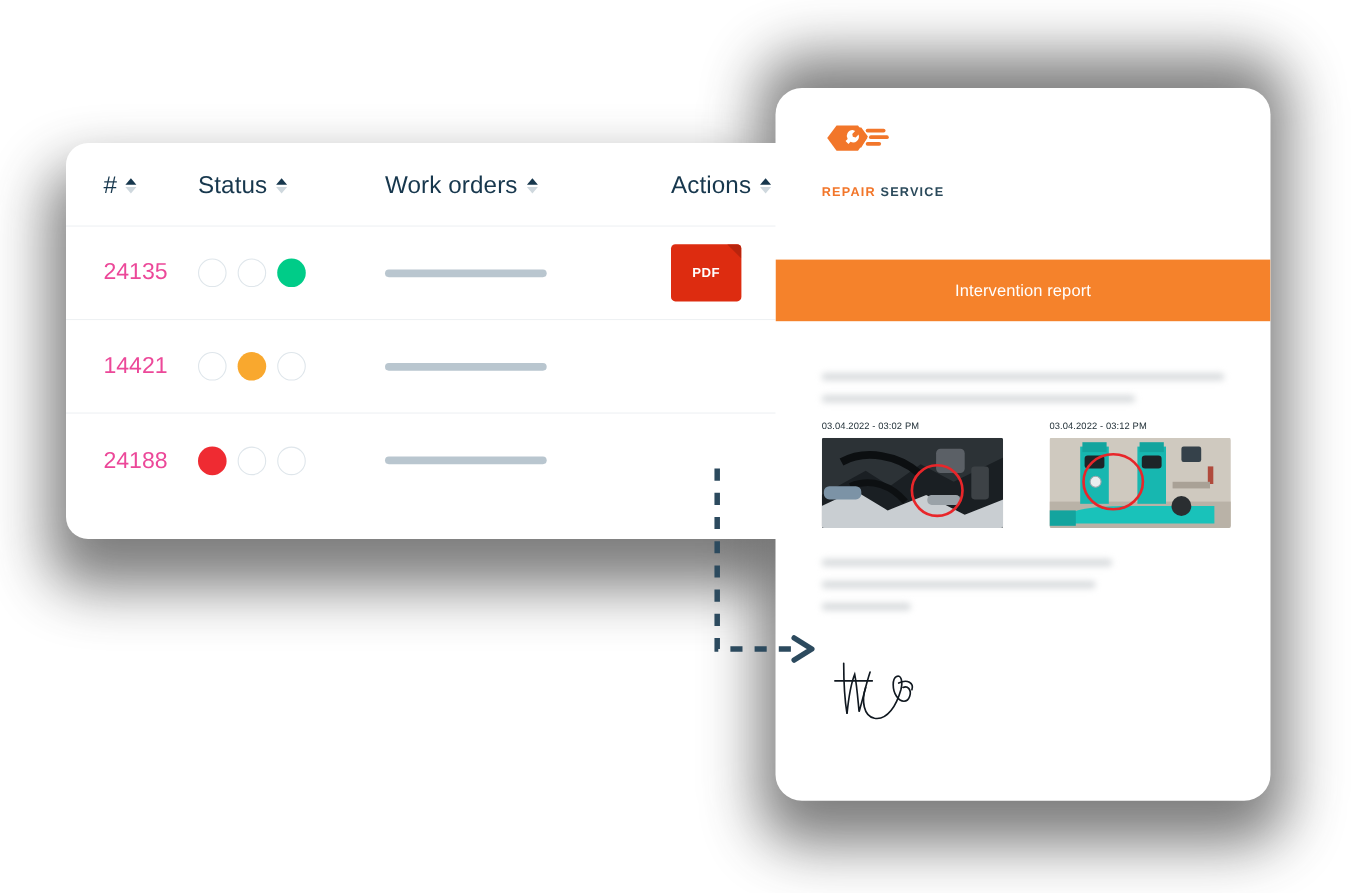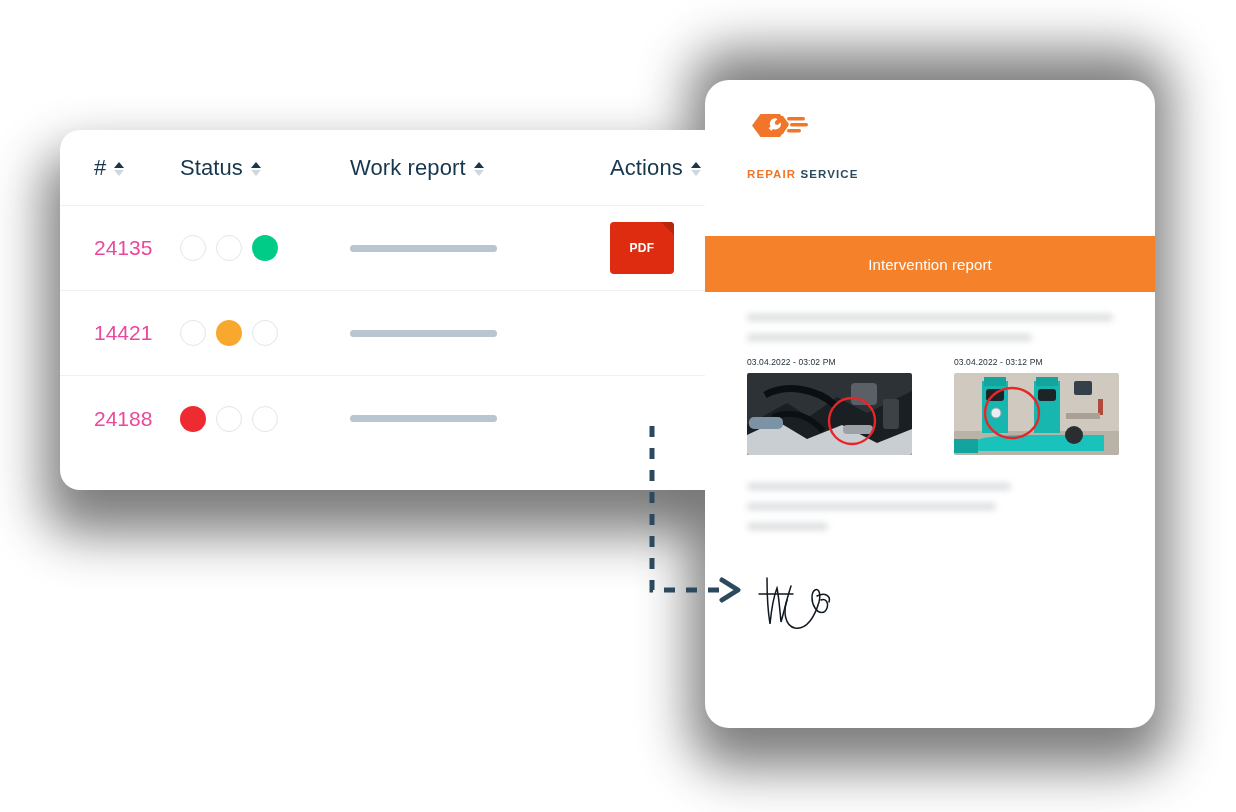--- a/index.html
+++ b/index.html
@@ -184,21 +184,21 @@
     height: 56px;
     background: #f5822b;
     color: #ffffff;
     display: flex;
     align-items: center;
     justify-content: center;
     font-size: 15px;
     letter-spacing: .1px;
   }
 
-  .doc-body { padding: 22px 42px 0 42px; }
+  .doc-body { padding: 22px 42px 0 42px; margin-top: 25px; }
   .blurline {
     height: 7px;
     border-radius: 4px;
     background: #d9dcde;
     filter: blur(3px);
     margin-bottom: 13px;
   }
 
   .photo-grid {
     display: flex;
@@ -256,21 +256,21 @@
 
       <div class="th th-status">
         <span>Status</span>
         <span class="sort">
             <i class="up"></i>
             <i class="down"></i>
           </span>
       </div>
 
       <div class="th th-work">
-        <span>Work report</span>
+        <span>Work orders</span>
         <span class="sort">
             <i class="up"></i>
             <i class="down"></i>
           </span>
       </div>
 
       <div class="th th-act">
         <span>Actions</span>
         <span class="sort">
             <i class="up"></i>

